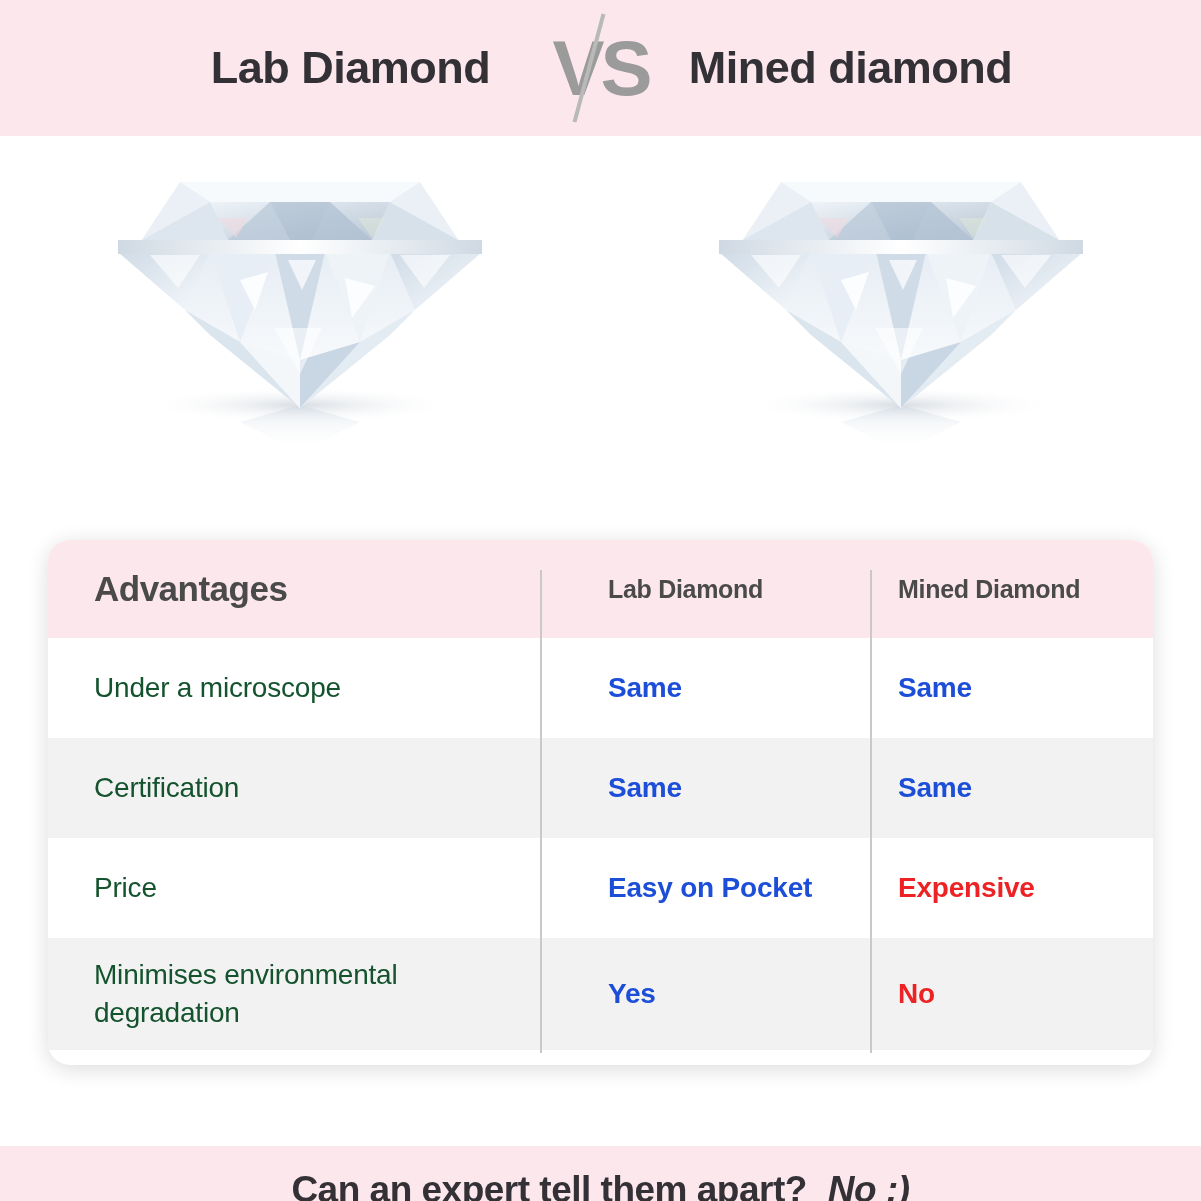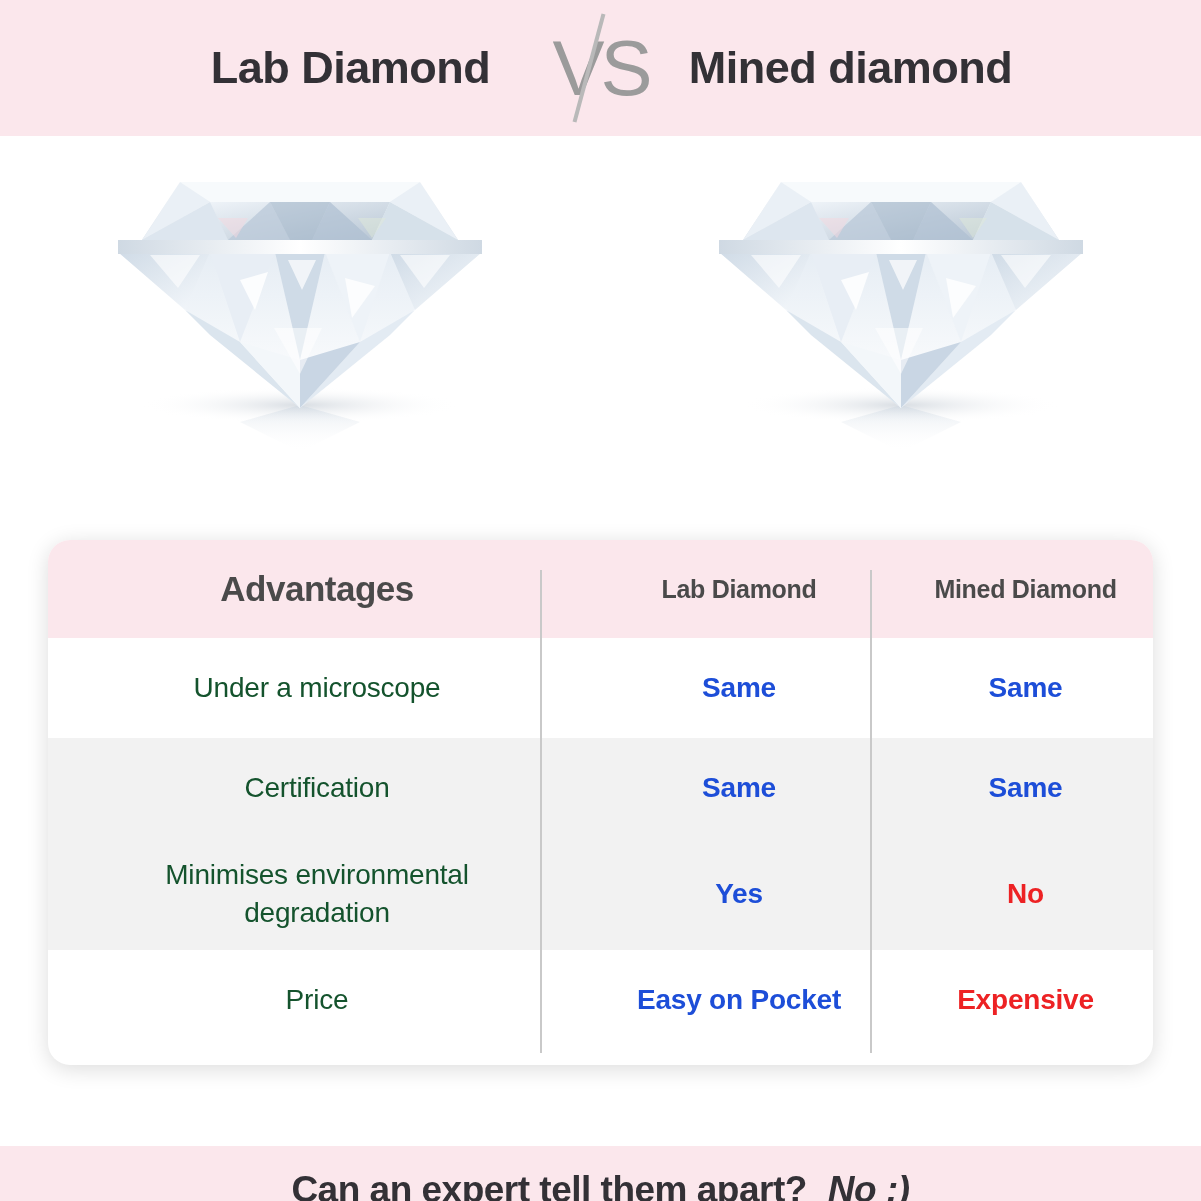--- a/index.html
+++ b/index.html
@@ -22,21 +22,21 @@
     letter-spacing:-0.5px; white-space:nowrap;
   }
   .title-left  { width:390px; text-align:center; }
   .title-right { width:390px; text-align:center; }
 
   .vs-wrap {
     position:relative; width:110px; height:120px;
     display:flex; align-items:center; justify-content:center;
   }
   .vs-text {
-    font-size:78px; font-weight:normal; color:#9b9b9b;
+    font-size:78px; font-weight:bold; color:#9b9b9b;
     line-height:1; letter-spacing:-4px;
     position:relative; z-index:1;
   }
   .vs-slash {
     position:absolute; left:50%; top:4px;
     width:4px; height:112px; background:#b9b9b9;
     transform:translateX(-14px) rotate(15deg);
     transform-origin:center; z-index:2;
   }
 
@@ -48,21 +48,20 @@
   }
   .gem-slot { position:relative; width:420px; height:300px; margin-top:24px; }
 
   
   .card {
     position:absolute; left:48px; top:540px;
     width:1105px; height:525px;
     background:#ffffff; border-radius:22px;
     box-shadow:0 4px 22px rgba(0,0,0,0.14);
     overflow:hidden;
-    text-align:center;
   }
   .thead {
     display:flex; align-items:center;
     height:98px; background:#fbe7ec;
   }
   .col-a { width:492px; padding-left:46px; }
   .col-b { width:330px; padding-left:68px; }
   .col-c { width:283px; padding-left:28px; }
 
   .th-main { font-size:35px; font-weight:bold; color:#4a4a4a; letter-spacing:-0.5px; }
@@ -279,41 +278,41 @@
       <span class="cell-label">Certification</span>
     </div>
     <div class="col-b">
       <span class="cell-val val-good">Same</span>
     </div>
     <div class="col-c">
       <span class="cell-val val-good">Same</span>
     </div>
   </div>
 
+  <div class="trow">
+    <div class="col-a">
+      <span class="cell-label">Price</span>
+    </div>
+    <div class="col-b">
+      <span class="cell-val val-good">Easy on Pocket</span>
+    </div>
+    <div class="col-c">
+      <span class="cell-val val-bad">Expensive</span>
+    </div>
+  </div>
+
   <div class="trow alt tall">
     <div class="col-a">
       <span class="cell-label">Minimises environmental degradation</span>
     </div>
     <div class="col-b">
       <span class="cell-val val-good">Yes</span>
     </div>
     <div class="col-c">
       <span class="cell-val val-bad">No</span>
-    </div>
-  </div>
-
-  <div class="trow">
-    <div class="col-a">
-      <span class="cell-label">Price</span>
-    </div>
-    <div class="col-b">
-      <span class="cell-val val-good">Easy on Pocket</span>
-    </div>
-    <div class="col-c">
-      <span class="cell-val val-bad">Expensive</span>
     </div>
   </div>
 
   <div class="vdiv one"></div>
   <div class="vdiv two"></div>
 </div>
 
 <div class="bottom-band">
   <span class="bottom-text">Can an expert tell them apart?</span>
   <span class="bottom-text bottom-answer">No :)</span>

